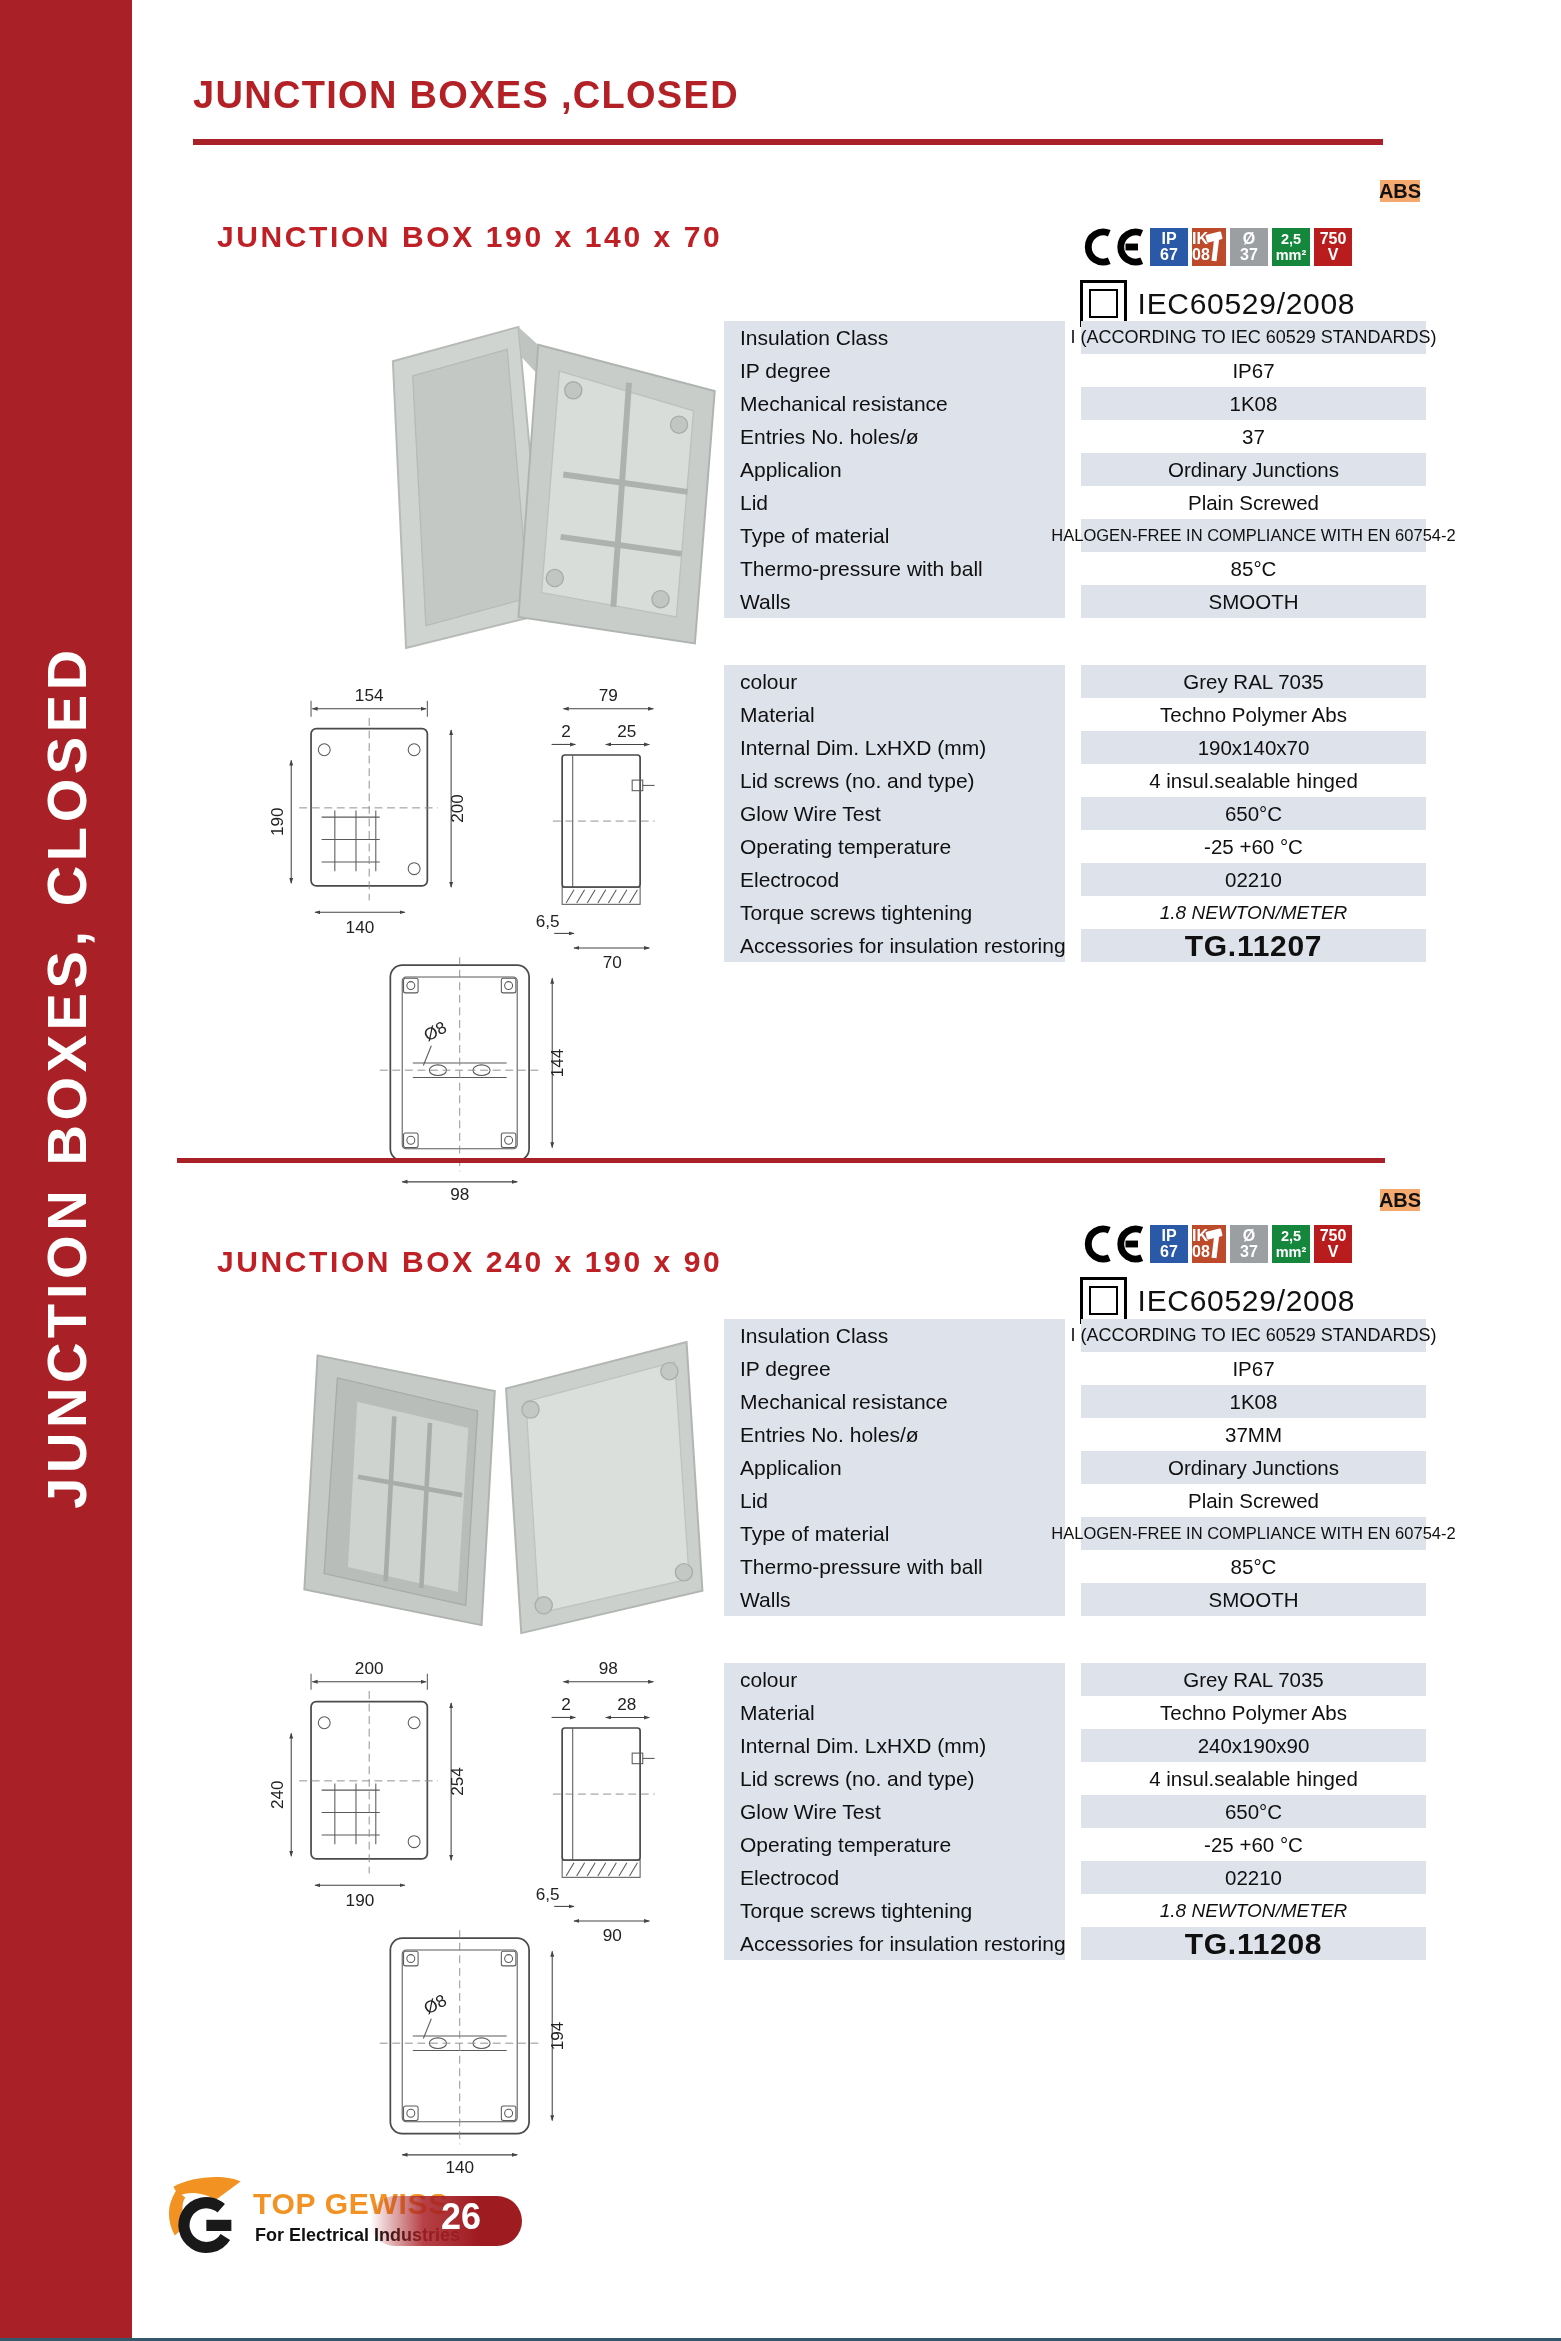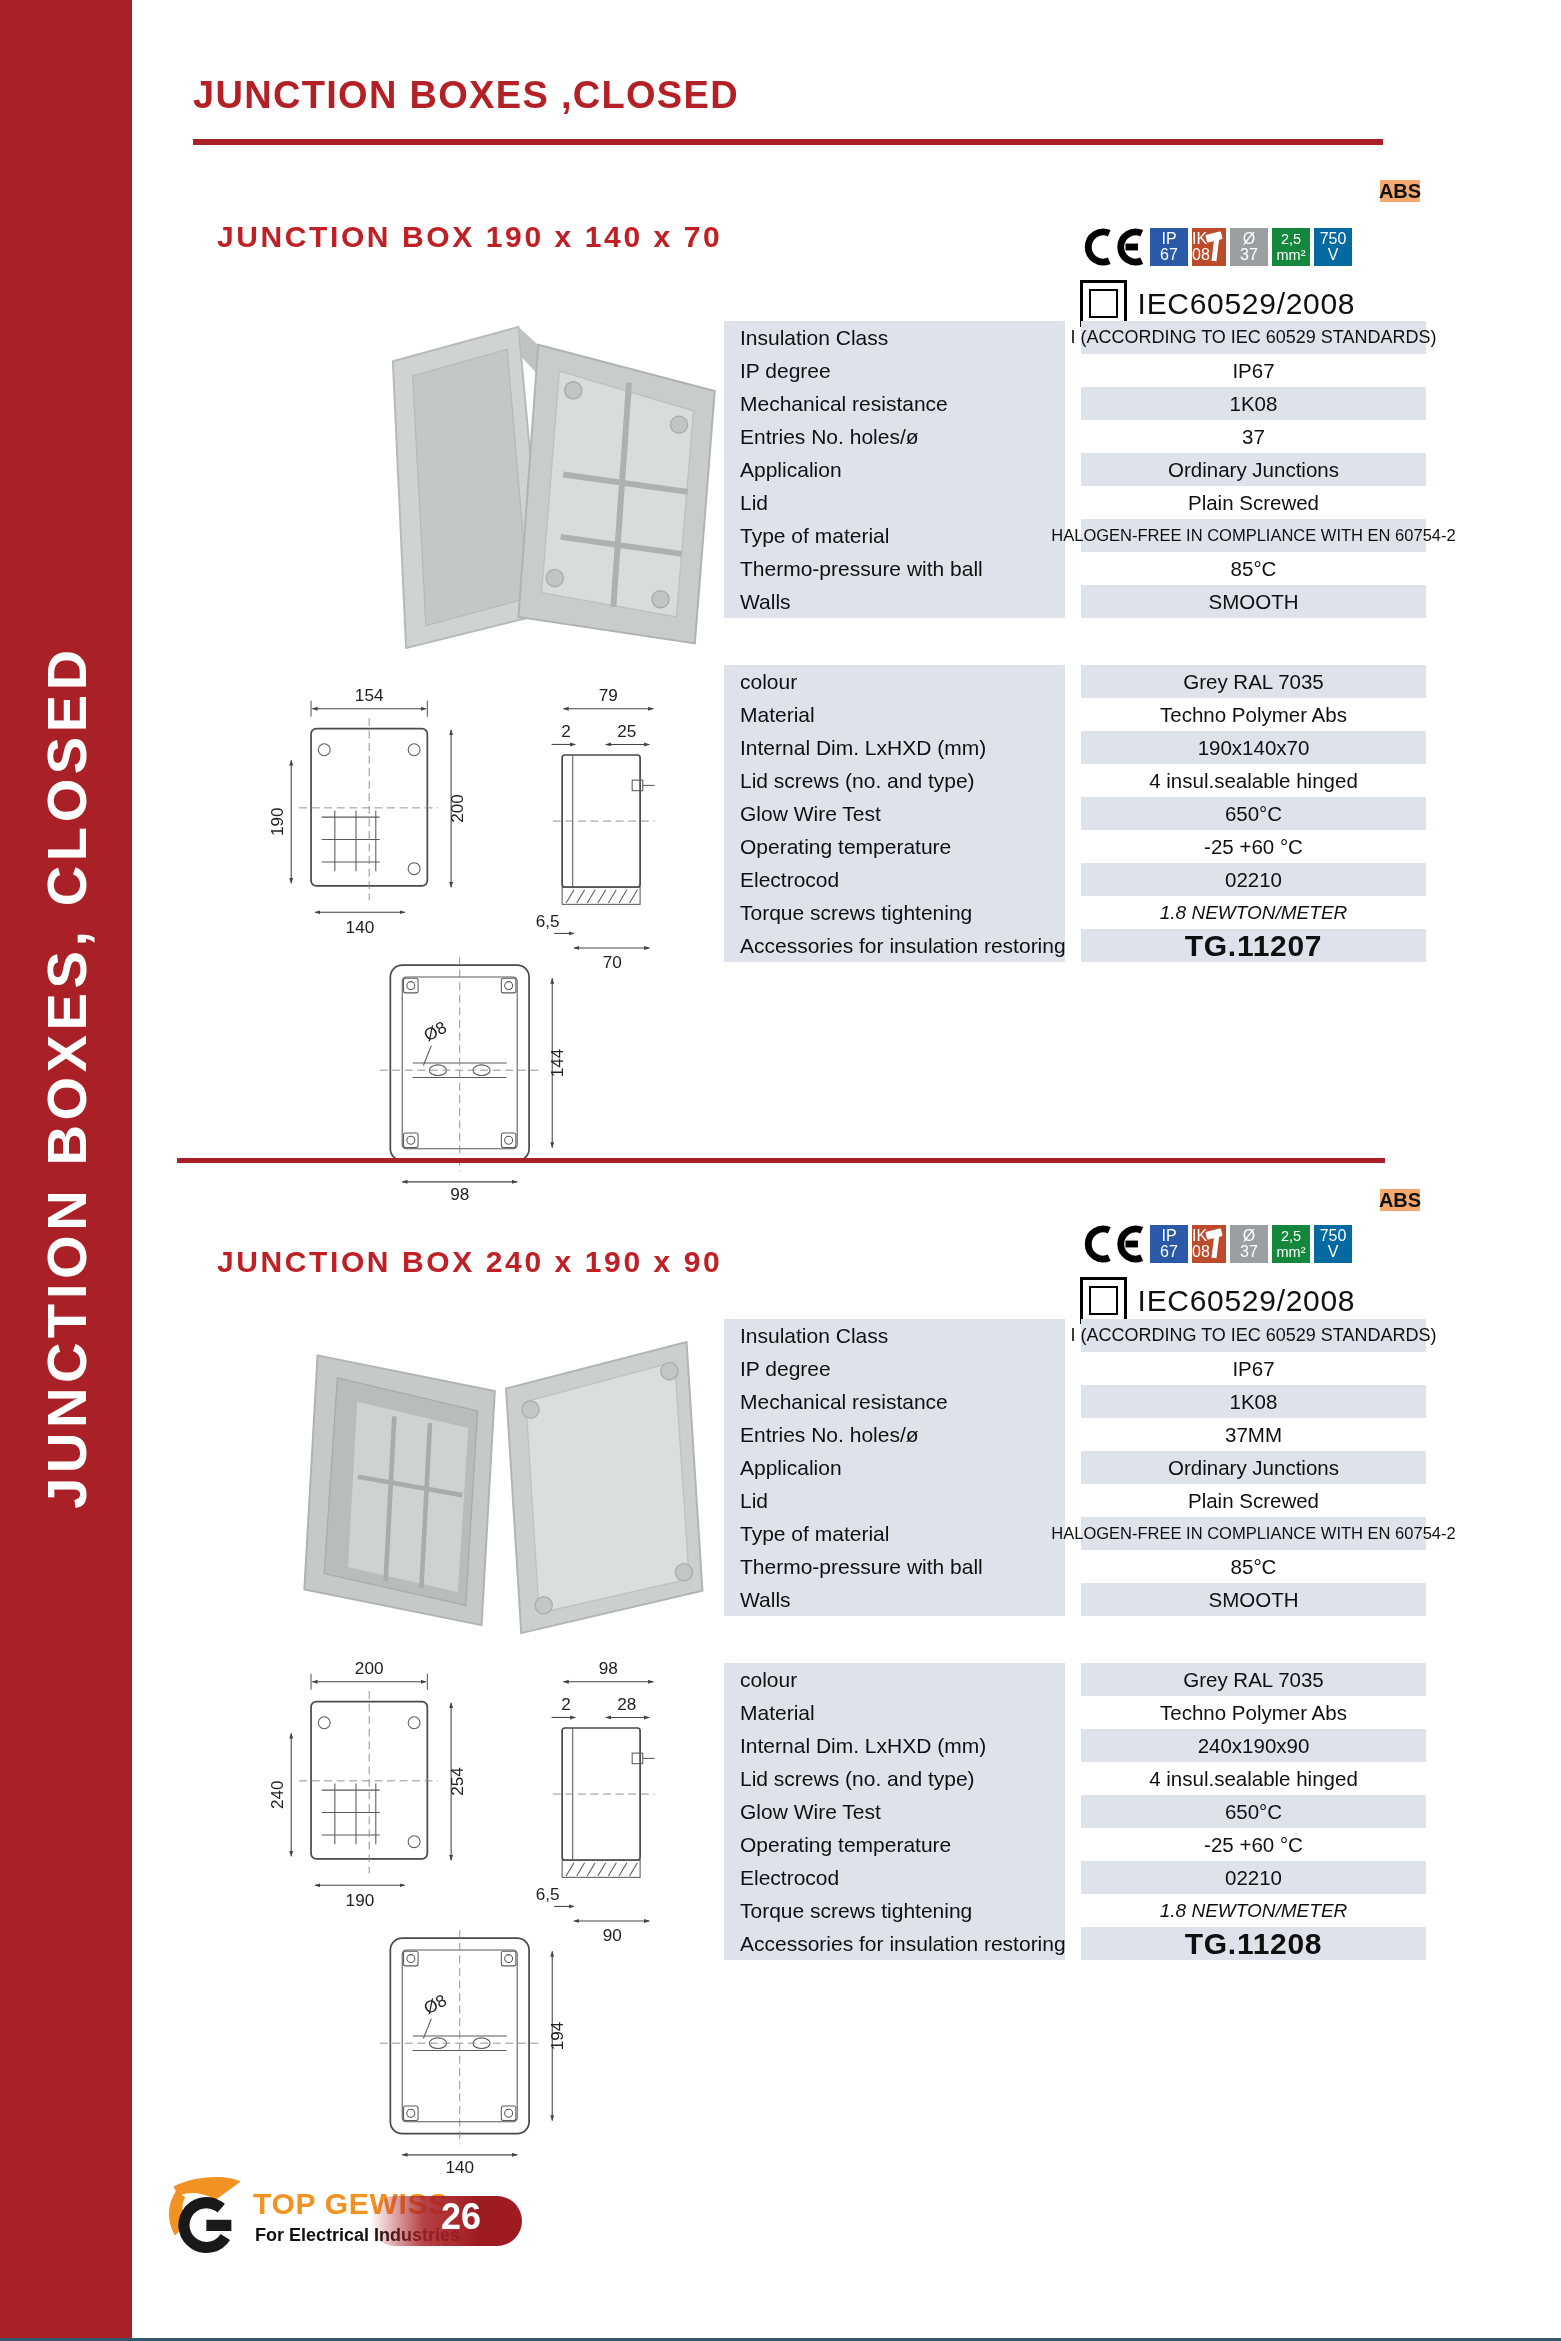--- a/index.html
+++ b/index.html
@@ -22,26 +22,26 @@
   .prod-title{position:absolute;font-size:30px;font-weight:bold;letter-spacing:2.6px;
         color:#BE2026;white-space:nowrap;}
 
   
   .abs-badge{position:absolute;width:40px;height:22px;background:#F6A96F;display:flex;
         align-items:center;justify-content:center;font-size:20px;font-weight:bold;color:#111;}
   .cert-row{position:absolute;display:flex;align-items:center;gap:4px;height:44px;}
   .ce-mark{width:66px;height:40px;}
   .cearc{fill:none;stroke:#000;stroke-width:11;}
   .sq{width:38px;height:38px;display:flex;flex-direction:column;align-items:center;justify-content:center;
-        color:#fff;font-weight:normal;font-size:16px;line-height:16.5px;position:relative;text-align:center;}
+        color:#fff;font-weight:bold;font-size:16px;line-height:16.5px;position:relative;text-align:center;}
   .sq.ip{background:#2A59A7;}
   .sq.ik{background:#BC4A2B;align-items:flex-start;width:34px;}
   .sq.dia{background:#9C9FA2;}
   .sq.mm{background:#15873D;font-size:14.5px;}
-  .sq.vv{background:#0369a1;}
+  .sq.vv{background:#b91c1c;}
   .hammer{position:absolute;right:1.3px;top:2.6px;width:20px;height:32px;}
   .hammer::before{content:"";position:absolute;left:1.3px;top:2px;width:16px;height:8px;background:#fff;
         transform:rotate(-14deg);border-radius:1.3px;}
   .hammer::after{content:"";position:absolute;left:8px;top:5.3px;width:4.6px;height:25px;background:#fff;
         transform:rotate(7deg);}
   .iec-row{position:absolute;display:flex;align-items:center;gap:10.6px;}
   .iec-box{width:41px;height:41px;border:3.3px solid #000;position:relative;background:#fff;}
   .iec-box::after{content:"";position:absolute;inset:6px;border:2.6px solid #000;}
   .iec-text{font-size:30px;color:#111;letter-spacing:0.7px;}
 

